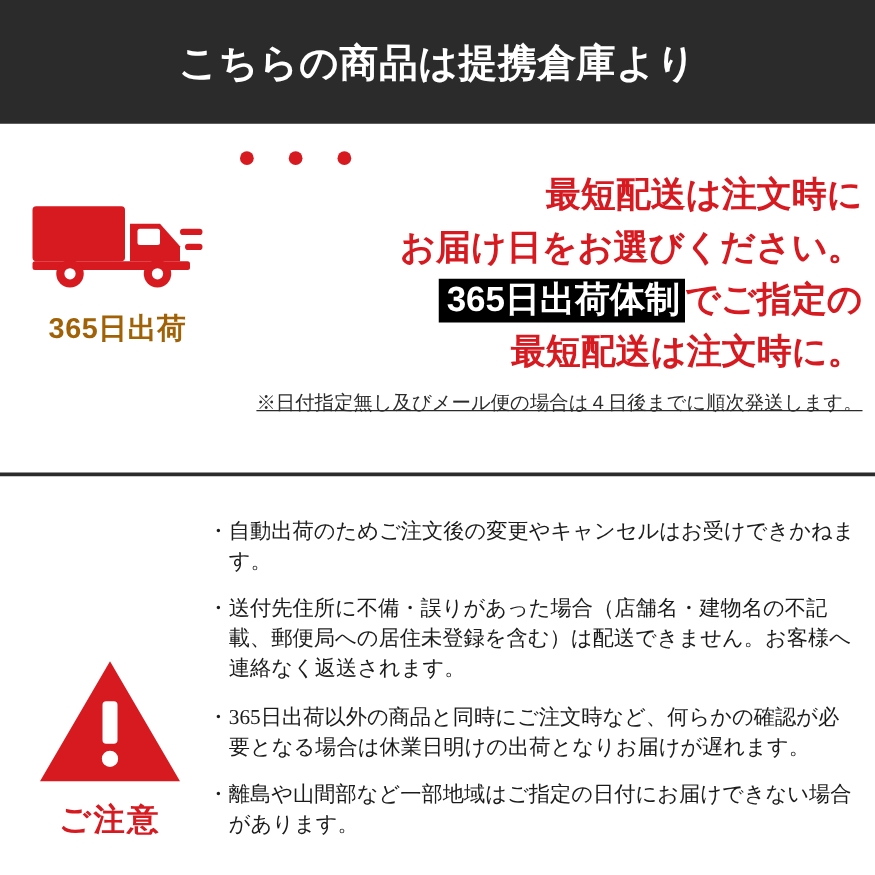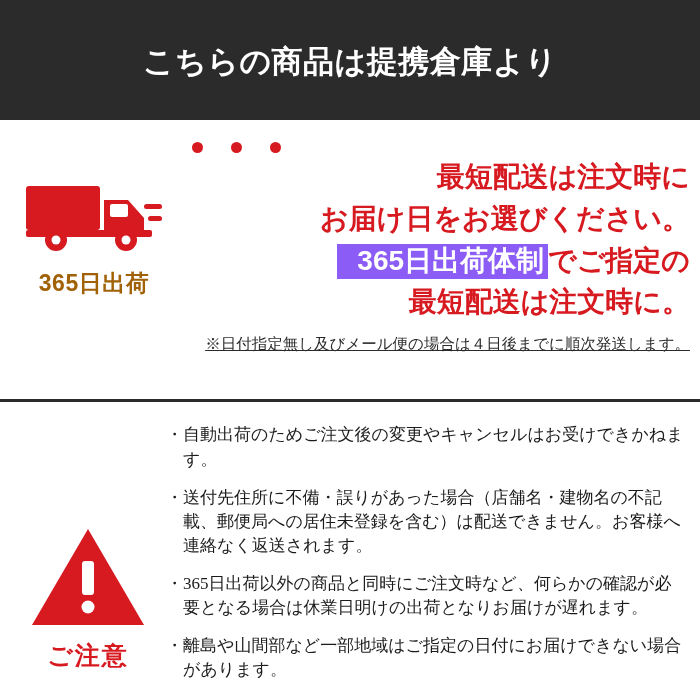--- a/index.html
+++ b/index.html
@@ -14,21 +14,21 @@
     width: 700px; height: 700px;
     background: #ffffff;
     display: flex;
     flex-direction: column;
   }
 
   
   .header {
     background: #2b2b2b;
     color: #ffffff;
-    height: 120px;
+    height: 99px;
     display: flex;
     flex-direction: column;
     align-items: center;
     justify-content: center;
     gap: 4px;
     padding-top: 4px;
   }
   .header-line {
     font-size: 31px;
     font-weight: bold;
@@ -81,23 +81,23 @@
     background: #d71920;
   }
   .dl {
     color: #d71920;
     font-size: 28px;
     font-weight: bold;
     line-height: 1.42;
     white-space: nowrap;
   }
   .dl .hl {
-    background: #8b5cf6;
+    background: #000000;
     color: #ffffff;
-    padding: 1px 4px 3px 20px;
+    padding: 1px 4px 3px 6px;
   }
   .note {
     color: #2b2b2b;
     font-size: 15.5px;
     line-height: 1.3;
     white-space: nowrap;
     margin-top: 10px;
     margin-left: -154px;
     font-weight: normal;
     text-decoration: underline;

